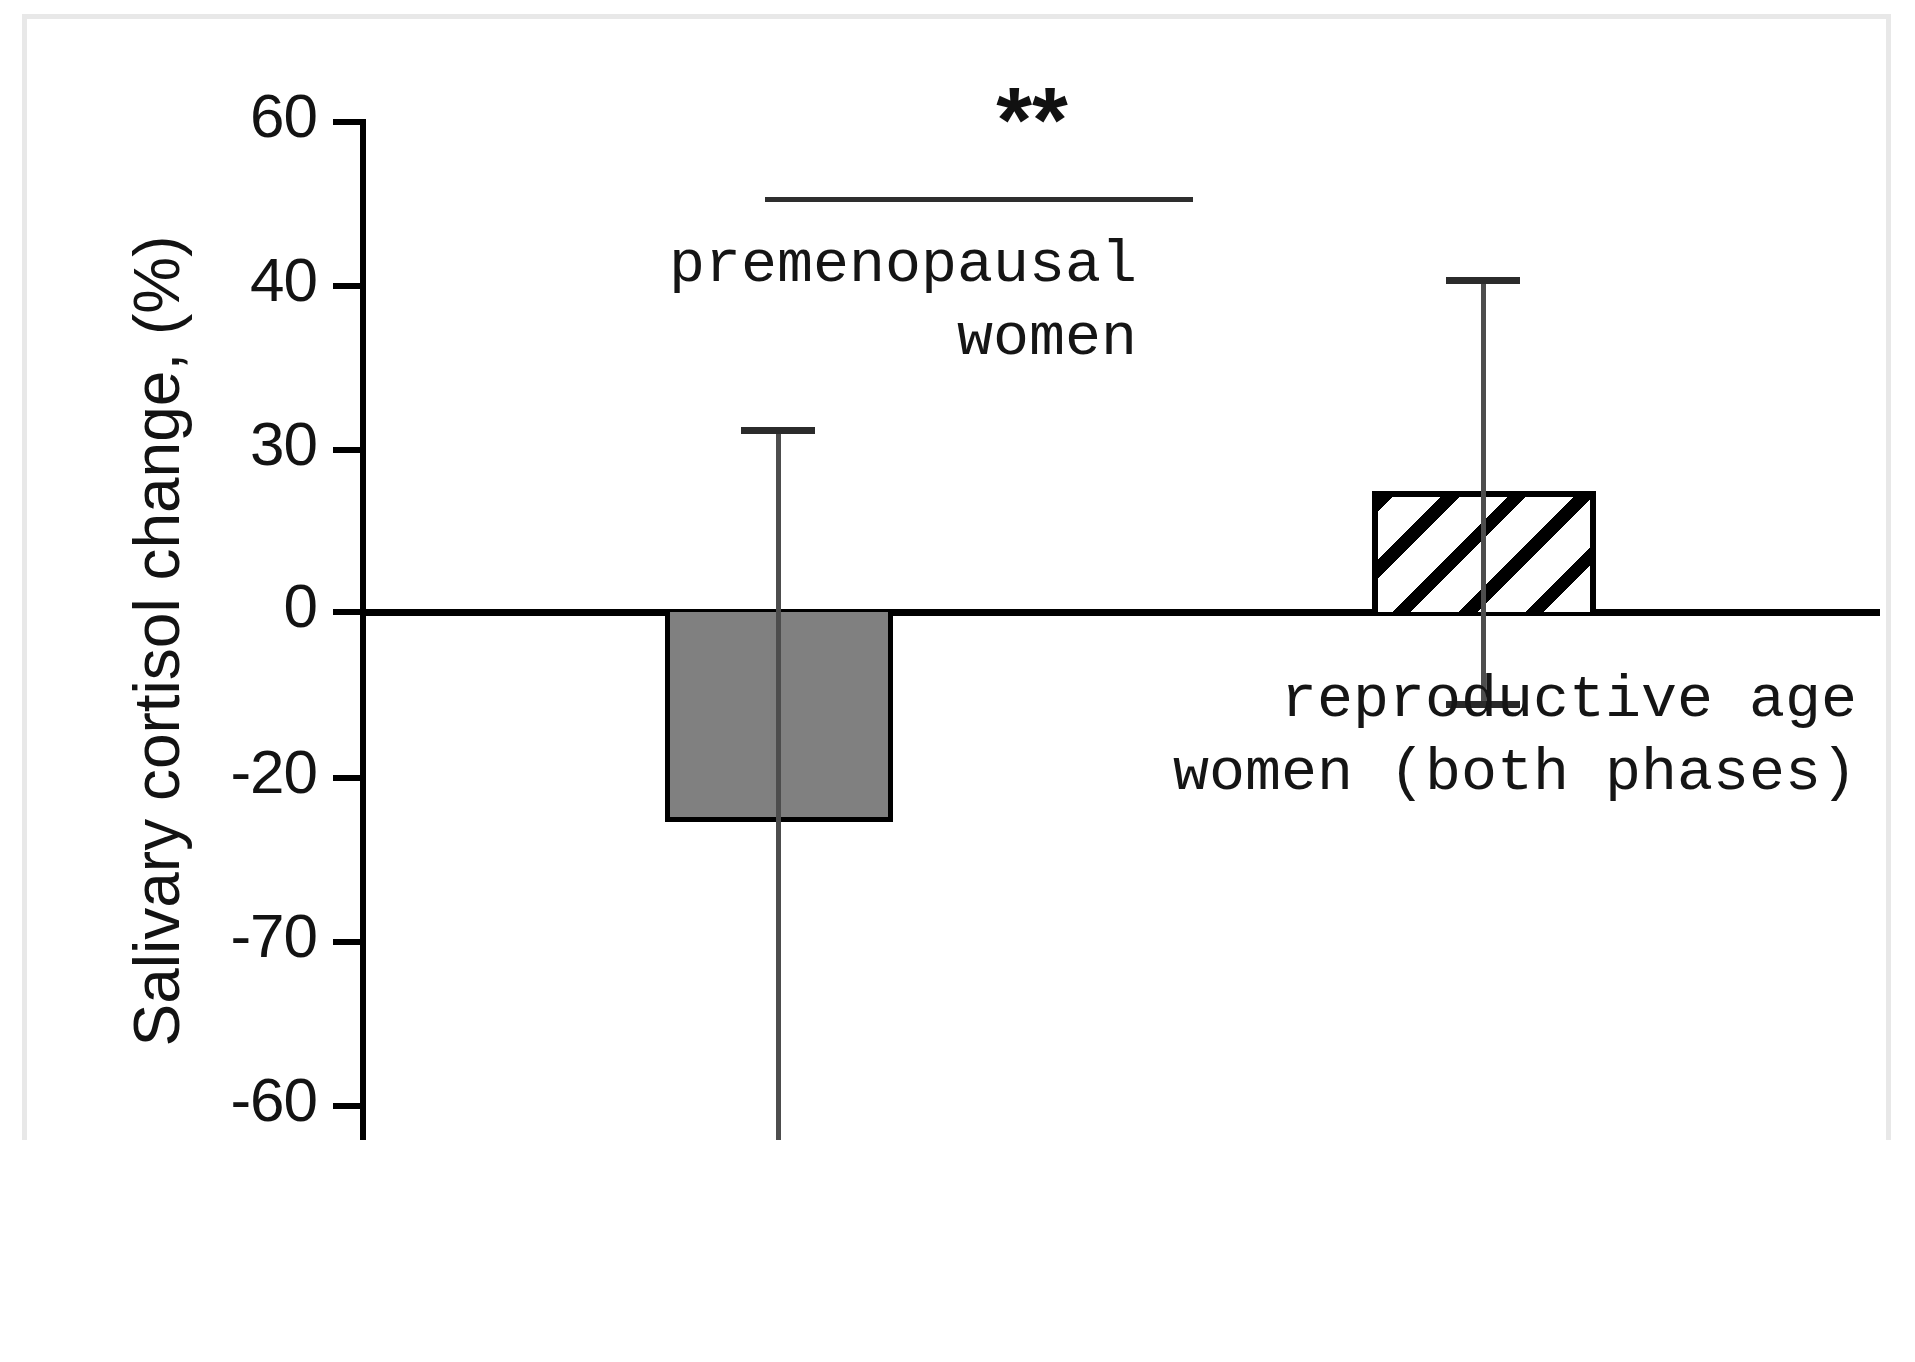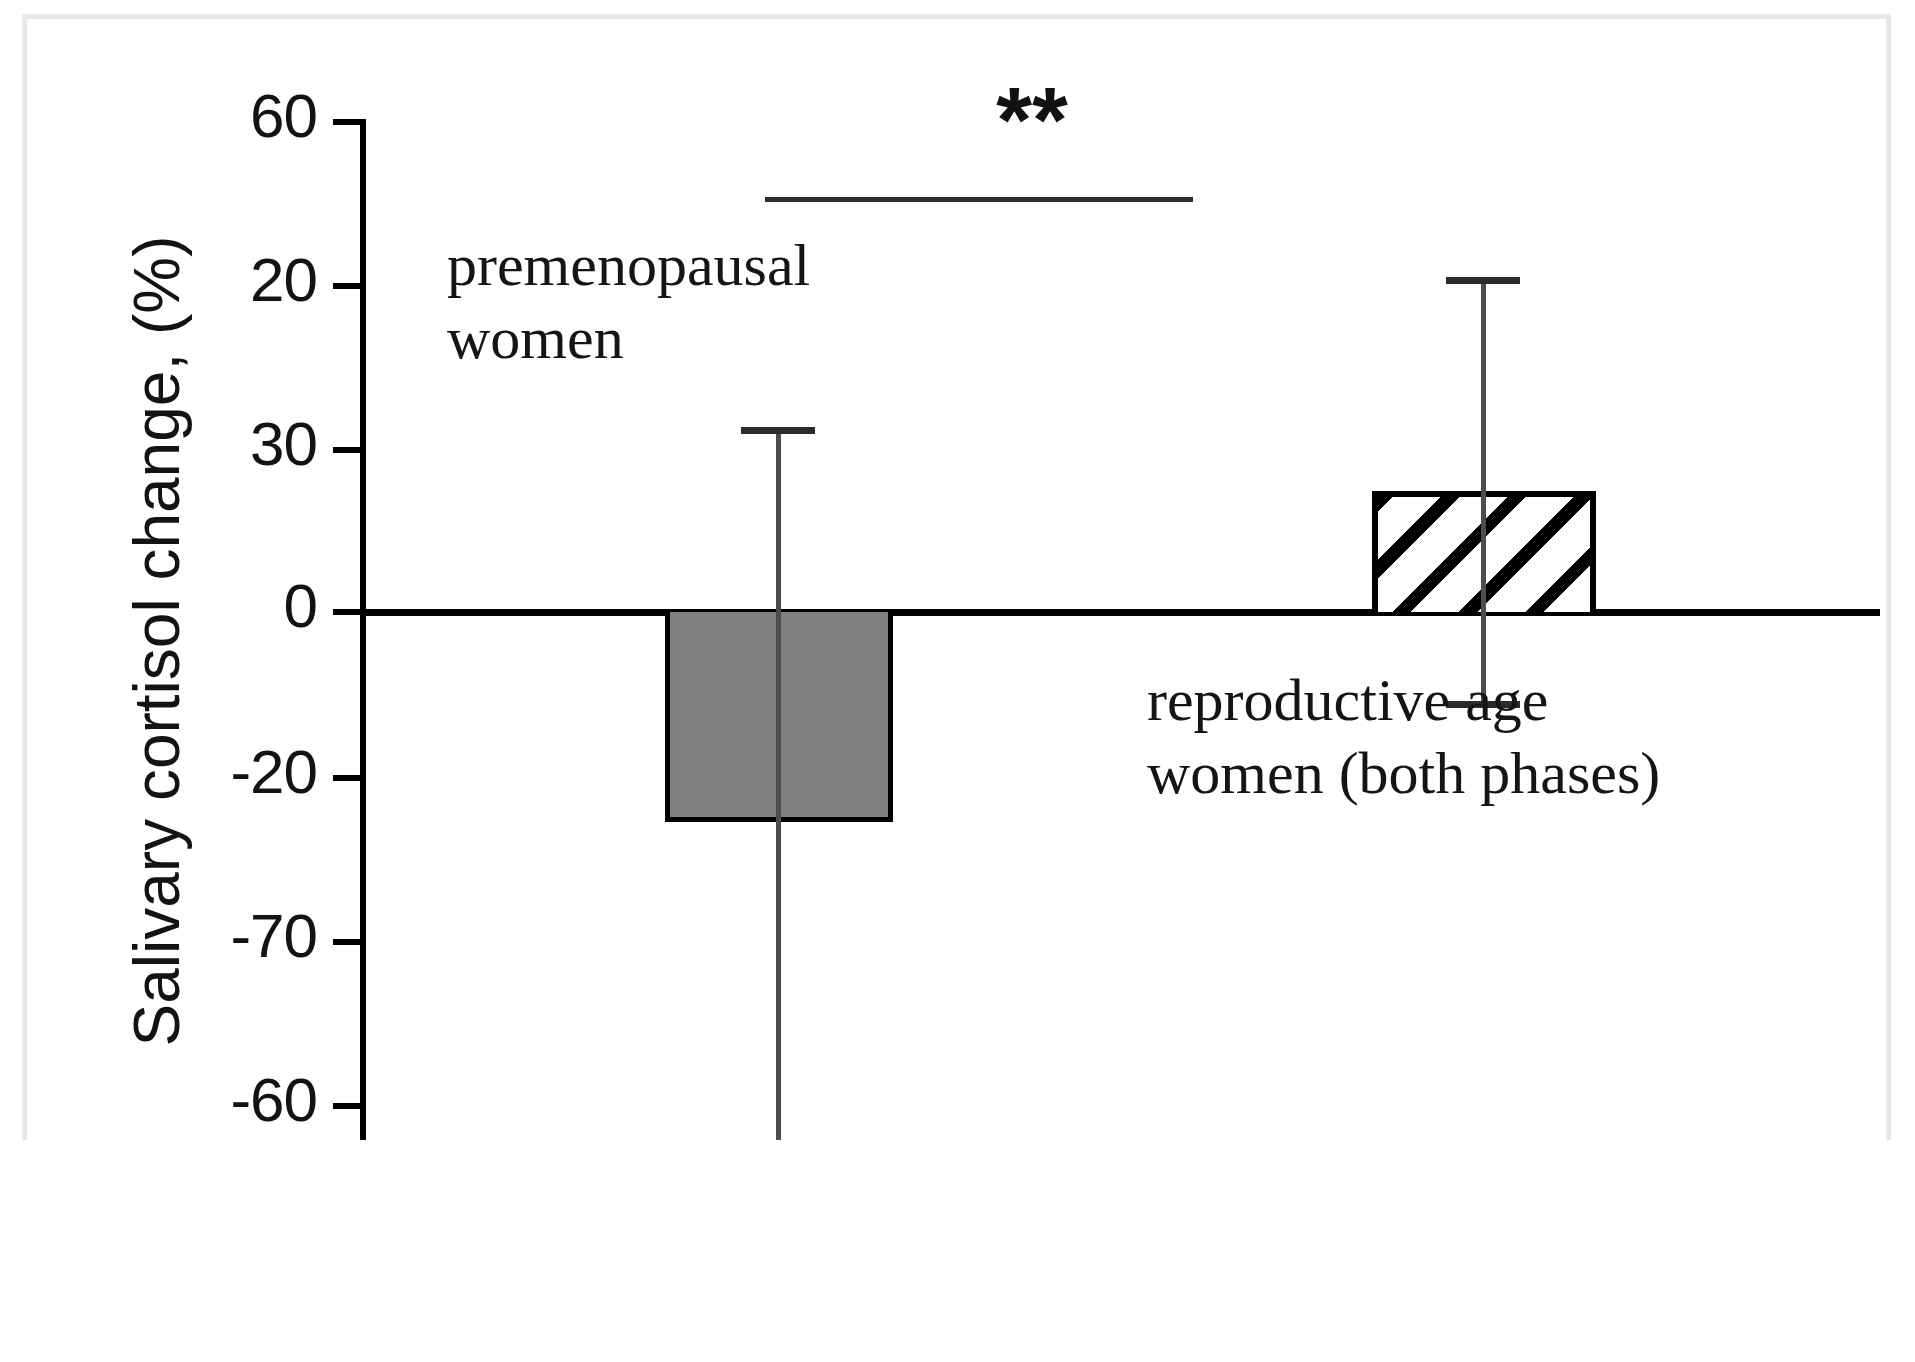--- a/index.html
+++ b/index.html
@@ -156,25 +156,25 @@
     font-size:92px;
     font-weight:bold;
     color:#111111;
     font-family:"Liberation Sans", sans-serif;
     line-height:1;
   }
 
   
   .cat-label{
     position:absolute;
-    text-align:left;
+    text-align:right;
     font-size:60px;
     color:#151515;
     line-height:1.22;
-    font-family:Liberation Serif, serif;
+    font-family:Liberation Mono, monospace;
   }
   #label-premenopausal{
     left:420px;
     top:210px;
     width:690px;
   }
   #label-reproductive{
     left:1120px;
     top:645px;
     width:710px;
@@ -196,21 +196,21 @@
       <div class="ytick" style="top:590px"></div>
       <div class="ytick" style="top:756px"></div>
       <div class="ytick" style="top:920px"></div>
       <div class="ytick" style="top:1084px"></div>
       <div class="ytick" style="top:1245px"></div>
 
       <div class="ytick-label-wrap" style="top:100px">
         <div class="ytick-label" style="top:-34px">60</div>
       </div>
       <div class="ytick-label-wrap" style="top:264px">
-        <div class="ytick-label" style="top:-34px">20</div>
+        <div class="ytick-label" style="top:-34px">40</div>
       </div>
       <div class="ytick-label-wrap" style="top:428px">
         <div class="ytick-label" style="top:-34px">30</div>
       </div>
       <div class="ytick-label-wrap" style="top:590px">
         <div class="ytick-label" style="top:-34px">0</div>
       </div>
       <div class="ytick-label-wrap" style="top:756px">
         <div class="ytick-label" style="top:-34px">-20</div>
       </div>

